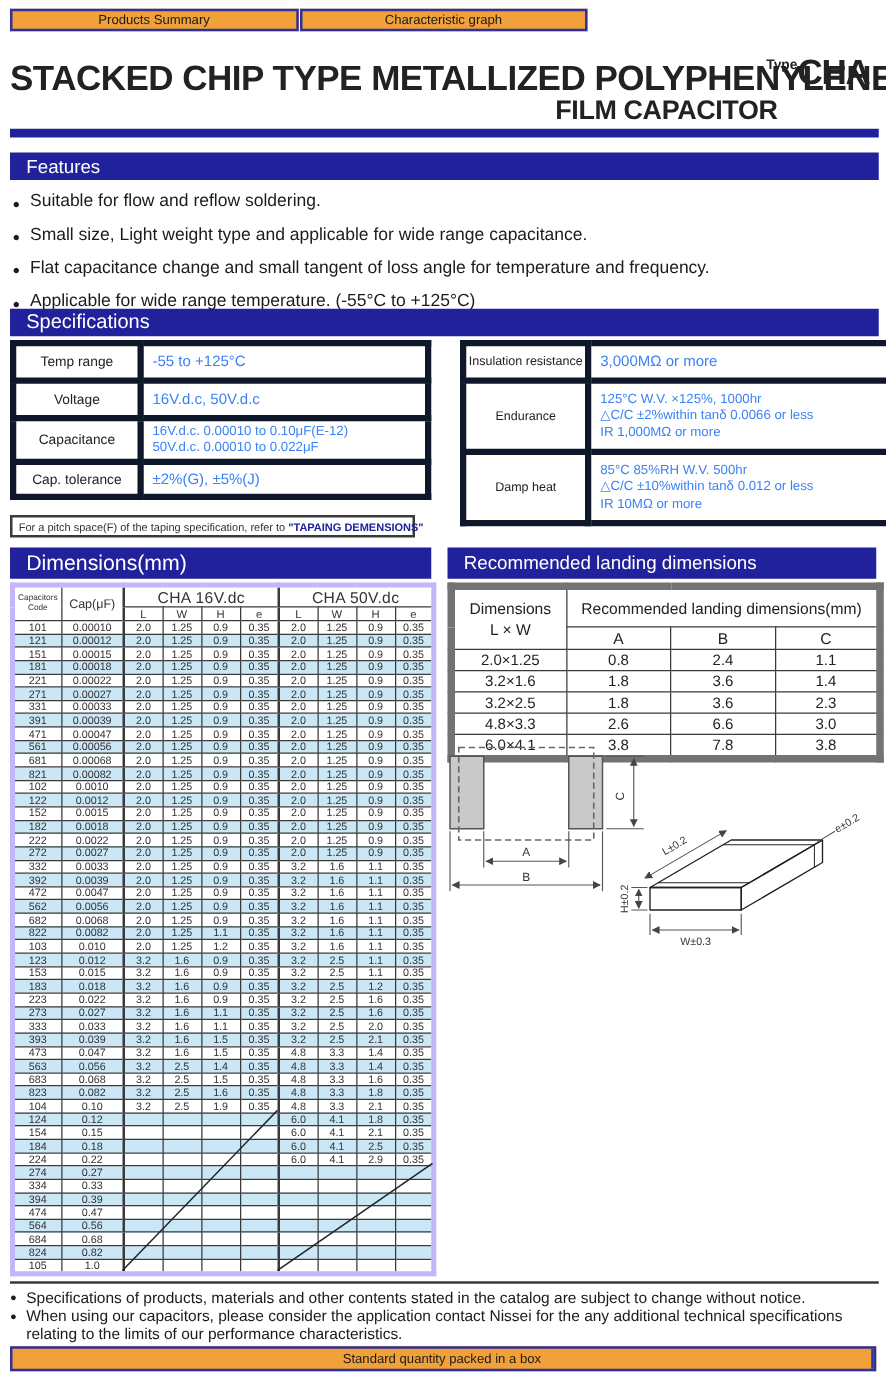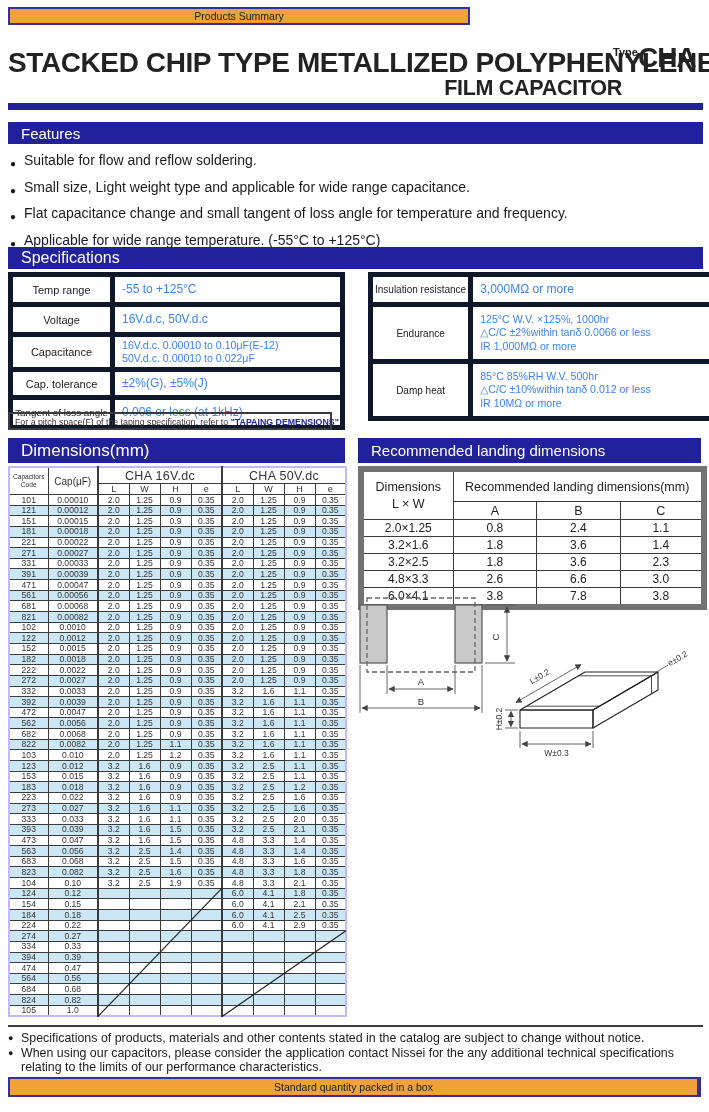--- a/index.html
+++ b/index.html
@@ -48,21 +48,21 @@
   .sval.small{font-size:10.6px;}
   #spec-left .slabel{width:93px;}
   #spec-right .slabel{width:86px;font-size:10px;}
 
   
   .note-box{position:absolute;left:8px;top:412px;width:324px;height:18px;border:2px solid #3a3a3a;
             font-size:8.8px;line-height:16px;padding-left:5px;box-sizing:border-box;white-space:nowrap;color:#333;}
   .note-link{color:#21219b;font-weight:bold;cursor:pointer;}
 
   
-  #dims-table{position:absolute;left:8px;top:466px;width:337px;table-layout:fixed;border:2px solid #c4b5fd;}
+  #dims-table{position:absolute;left:8px;top:466px;width:337px;table-layout:fixed;border:4px solid #c4b5fd;}
   #dims-table th,#dims-table td{border:1px solid #3a3a3a;text-align:center;padding:0;color:#333;}
   #dims-table th{font-weight:normal;}
   .th-code{font-size:6.6px;line-height:1.15;white-space:pre-line;}
   .th-cap{font-size:10px;}
   .th-cha{font-size:12.5px;height:15px;letter-spacing:0.3px;border-left-width:2px !important;}
   .th-sub{font-size:9px;height:10px;}
   #dims-table td{height:9.65px;font-size:8.6px;line-height:1;}
   .grp{border-left-width:2px !important;}
   tr.alt td{background:#cbe7f6;}
 
@@ -83,20 +83,21 @@
   .bnote::before{content:"●";position:absolute;left:0;top:2px;font-size:9px;}
   .page-num{position:absolute;right:2px;top:1092px;font-size:13.5px;color:#333;}
 </style>
 </head>
 <body>
 
 <div id="page">
 
   <div class="top-buttons">
     <div class="tab-btn">Products Summary</div>
+    <div class="tab-btn">Characteristic graph</div>
   </div>
 
   <div class="title-line1">STACKED CHIP TYPE METALLIZED POLYPHENYLENE SULFIDE</div>
   <div class="title-line2">FILM CAPACITOR</div>
   <div class="type-label">Type</div>
   <div class="type-value">CHA</div>
   <div class="divider"></div>
 
   <div class="section-bar" id="features-bar">Features</div>
   <div class="features-list">
@@ -118,24 +119,20 @@
           <td class="sval">16V.d.c, 50V.d.c</td>
         </tr>
         <tr>
           <td class="slabel" style="height: 29px;">Capacitance</td>
           <td class="sval small">16V.d.c. 0.00010 to 0.10μF(E-12)
 50V.d.c. 0.00010 to 0.022μF</td>
         </tr>
         <tr>
           <td class="slabel" style="height: 23px;">Cap. tolerance</td>
           <td class="sval">±2%(G), ±5%(J)</td>
-        </tr>
-        <tr>
-          <td class="slabel small" style="height: 25px;">Tangent of loss angle</td>
-          <td class="sval">0.006 or less (at 1kHz)</td>
         </tr>
       </tbody>
     </table>
   <table class="spec" id="spec-right">
       <tbody>
         <tr>
           <td class="slabel small" style="height: 25px;">Insulation resistance</td>
           <td class="sval">3,000MΩ or more</td>
         </tr>
         <tr>

